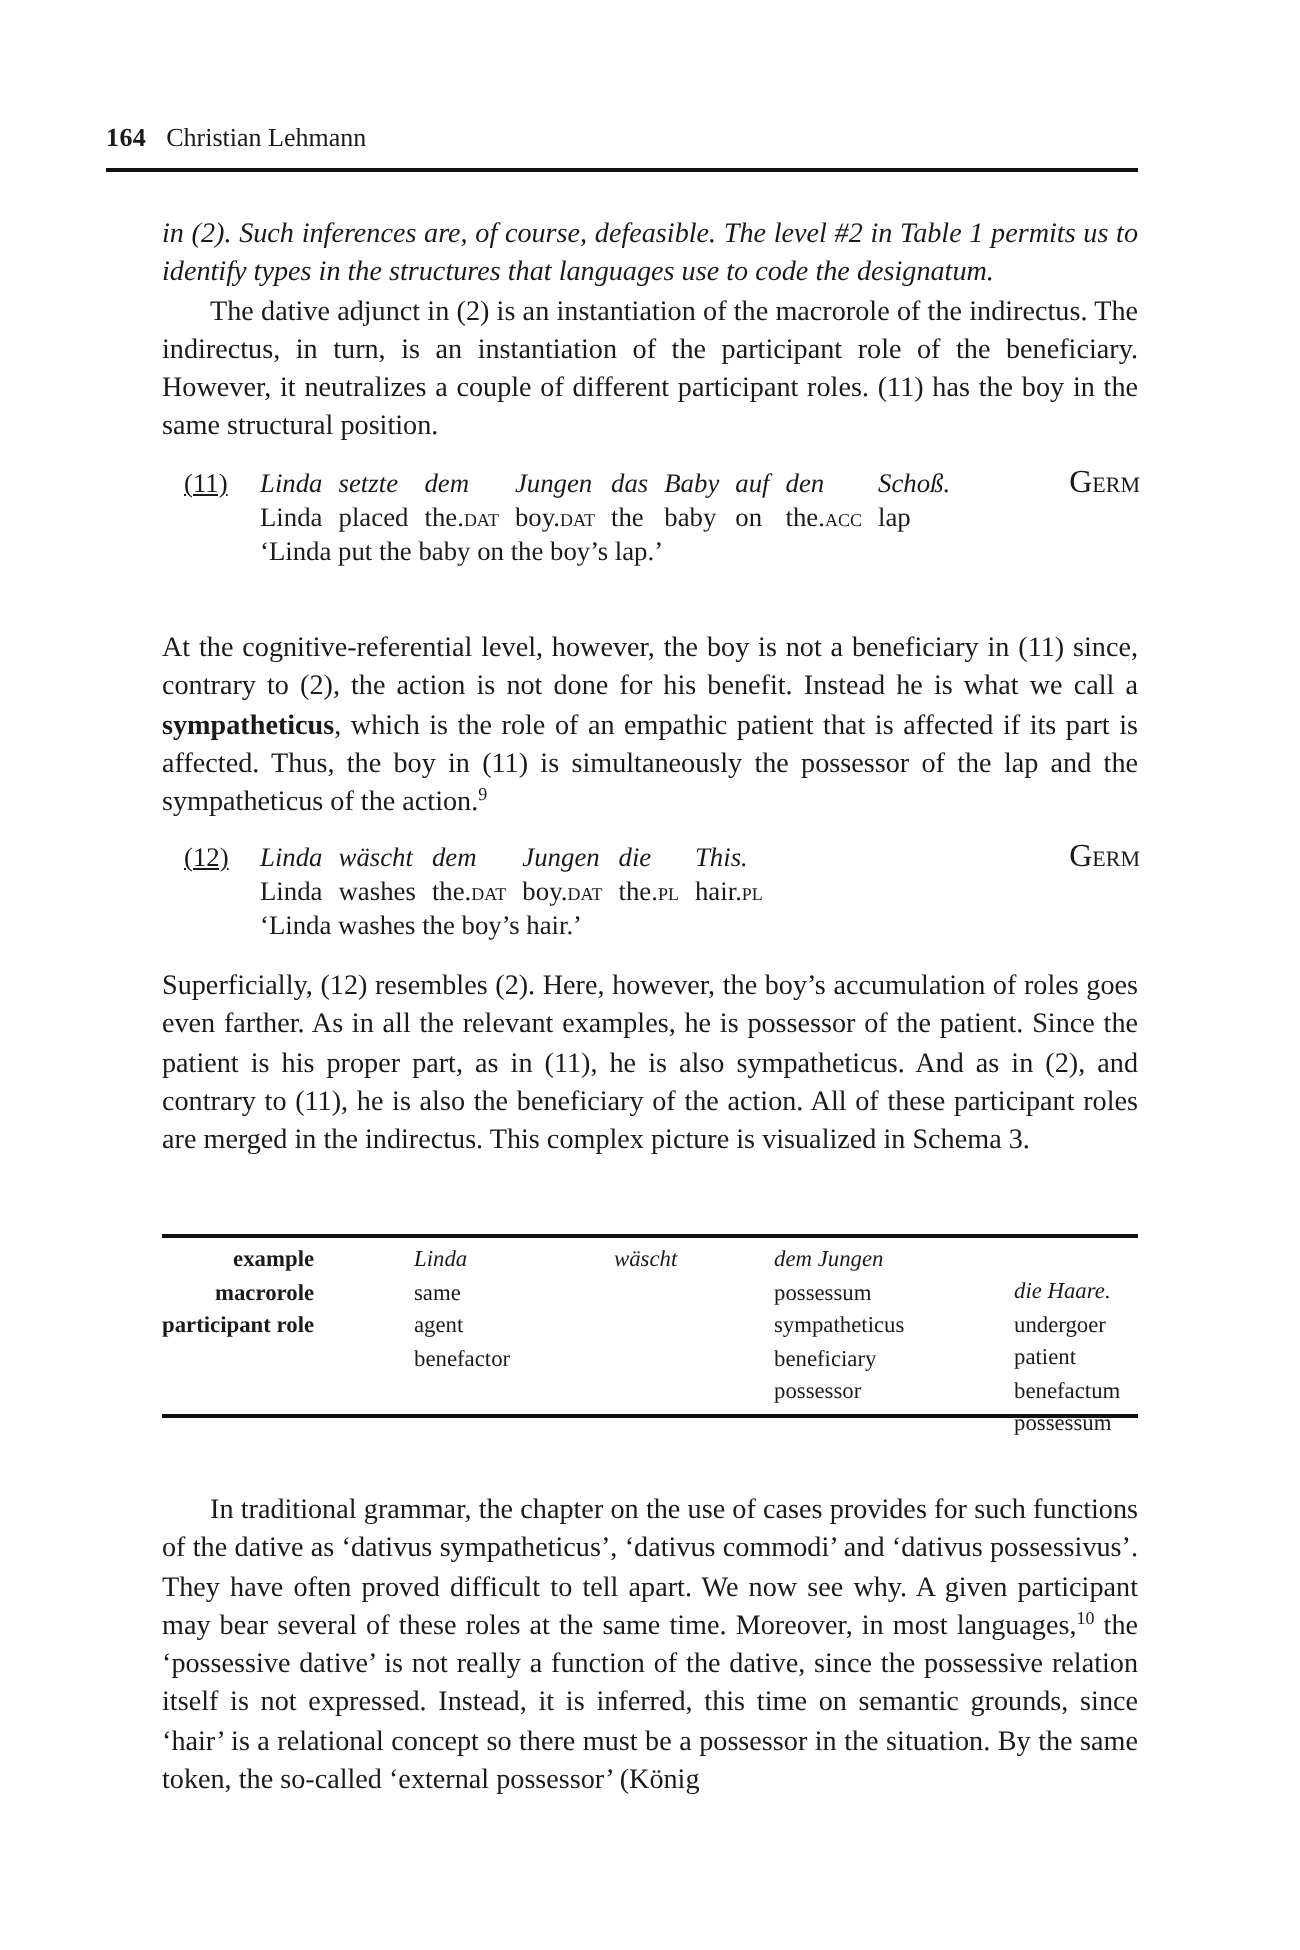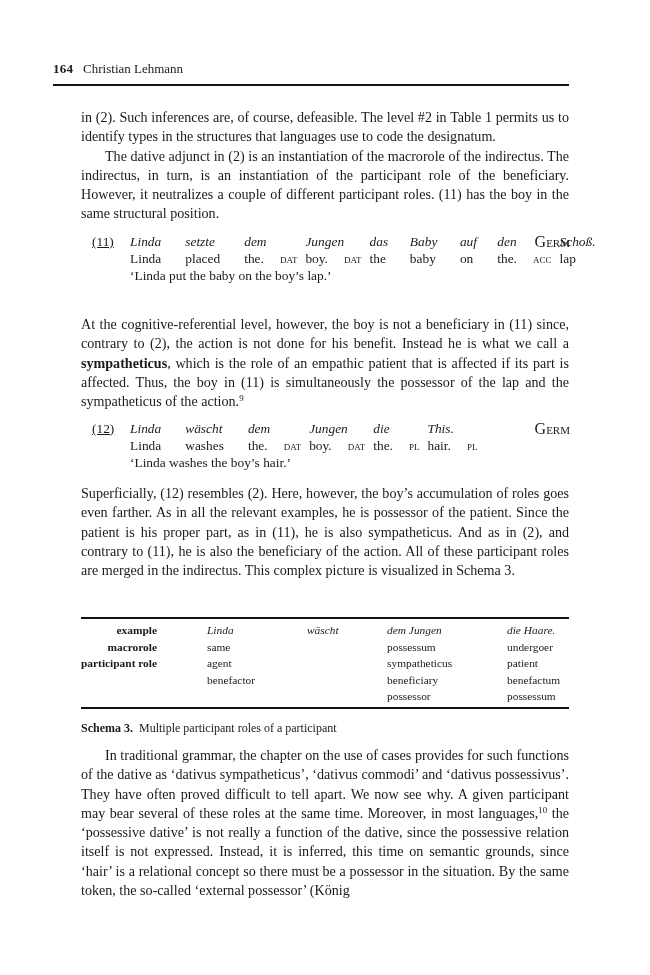--- a/index.html
+++ b/index.html
@@ -24,50 +24,50 @@
     .p b { font-weight: bold; }
     sup { font-size: 9px; line-height: 0; vertical-align: 5px; }
 
     
     .ex { position: absolute; left: 92px; width: 478px; font-size: 13.4px; line-height: 16.8px; }
     .ex .num { position: absolute; left: 0; top: 0; text-decoration: underline; }
     .ex .lang { position: absolute; right: 0; top: 0; font-variant: small-caps; font-size: 16px; }
     .ex table { position: absolute; left: 38px; top: 0; border-collapse: collapse; }
     .ex td { padding: 0 8px 0 0; white-space: nowrap; vertical-align: top; line-height: 16.8px; }
     .ex tr.src td { font-style: italic; }
-    .ex .sc { font-variant: small-caps; margin-left: 16px; }
+    .ex .sc { font-variant: small-caps; }
     .ex .trans { position: absolute; left: 38px; top: 33.6px; white-space: nowrap; }
 
     
     .schema { position: absolute; left: 81px; top: 617px; width: 488px; }
     .schema .rule-top { position: absolute; left: 0; top: 0; width: 488px; height: 2px; background: #111; }
     .schema .rule-bot { position: absolute; left: 0; top: 90px; width: 488px; height: 2px; background: #111; }
     .schema .col { position: absolute; top: 5px; font-size: 11.4px; line-height: 16.6px; }
     .schema .col div { white-space: nowrap; }
     .schema .c0 { left: 0; font-weight: bold; text-align: right; }
     .schema .c1 { left: 126px; }
     .schema .c2 { left: 226px; }
     .schema .c3 { left: 306px; }
-    .schema .c4 { left: 426px; }
+    .schema .c4 { left: 426px; margin-top: 16px; }
     .schema .it { font-style: italic; }
 
     .caption { position: absolute; left: 81px; top: 720px; font-size: 12px; line-height: 16px; }
     .caption .lab { font-weight: bold; margin-right: 6px; }
   </style>
 </head>
 <body>
 
 <div class="page">
 
   <div class="run-head">
     <span class="pnum">164</span><span>Christian Lehmann</span>
   </div>
   <div class="head-rule"></div>
 
-  <div class="p" style="top:108px;">in (2). Such inferences are, of course, defeasible. The level #2 in Table 1 permits us to identify types in the structures that languages use to code the designatum.</div>
+  <div class="p" style="top:108px;font-style:italic;">in (2). Such inferences are, of course, defeasible. The level #2 in Table 1 permits us to identify types in the structures that languages use to code the designatum.</div>
 
   <div class="p indent" style="top:146.6px;">The dative adjunct in (2) is an instantiation of the macrorole of the indirectus. The indirectus, in turn, is an instantiation of the participant role of the beneficiary. However, it neutralizes a couple of different participant roles. (11) has the boy in the same structural position.</div>
 
   <div class="ex" style="top:234px;">
     <span class="num">(11)</span>
     <table>
       <tbody>
           <tr class="src">
         <td>Linda</td>
         <td>setzte</td>
@@ -153,19 +153,16 @@
     <div class="col c4">
       <div class="it">die Haare.</div>
       <div>undergoer</div>
       <div>patient</div>
       <div>benefactum</div>
       <div>possessum</div>
     </div>
     <div class="rule-bot"></div>
   </div>
 
-  <div class="caption">
-    <span class="lab">Schema 3.</span><span>Multiple participant roles of a participant</span>
-  </div>
 
   <div class="p indent" style="top:746px;"><span>In traditional grammar, the chapter on the use of cases provides for such functions of the dative as ‘dativus sympatheticus’, ‘dativus commodi’ and ‘dativus possessivus’. They have often proved difficult to tell apart. We now see why. A given participant may bear several of these roles at the same time. Moreover, in most languages,</span><sup>10</sup><span> the ‘possessive dative’ is not really a function of the dative, since the possessive relation itself is not expressed. Instead, it is inferred, this time on semantic grounds, since ‘hair’ is a relational concept so there must be a possessor in the situation. By the same token, the so-called ‘external possessor’ (König</span></div>
 
 </div>
 
 </body></html>

